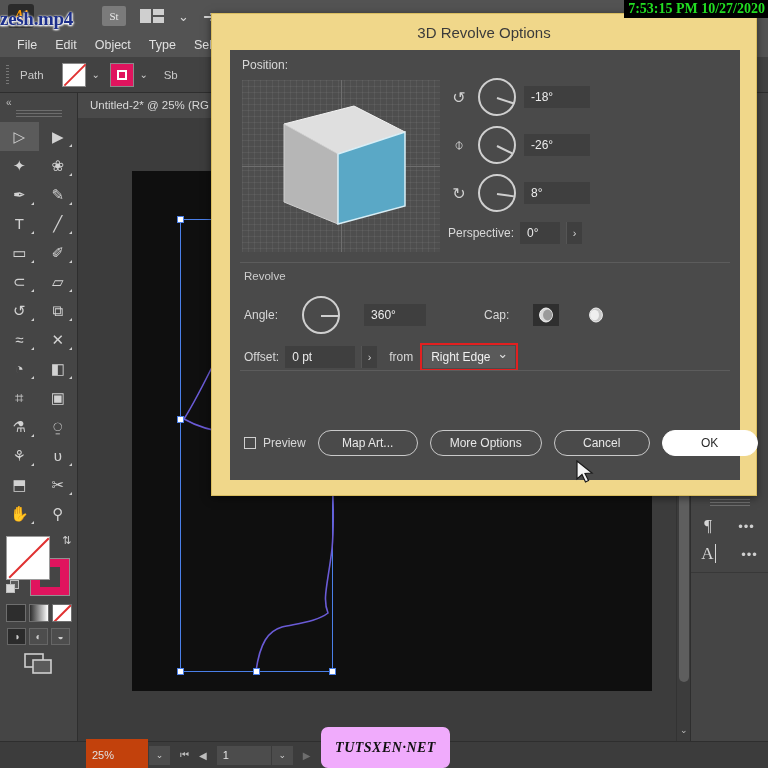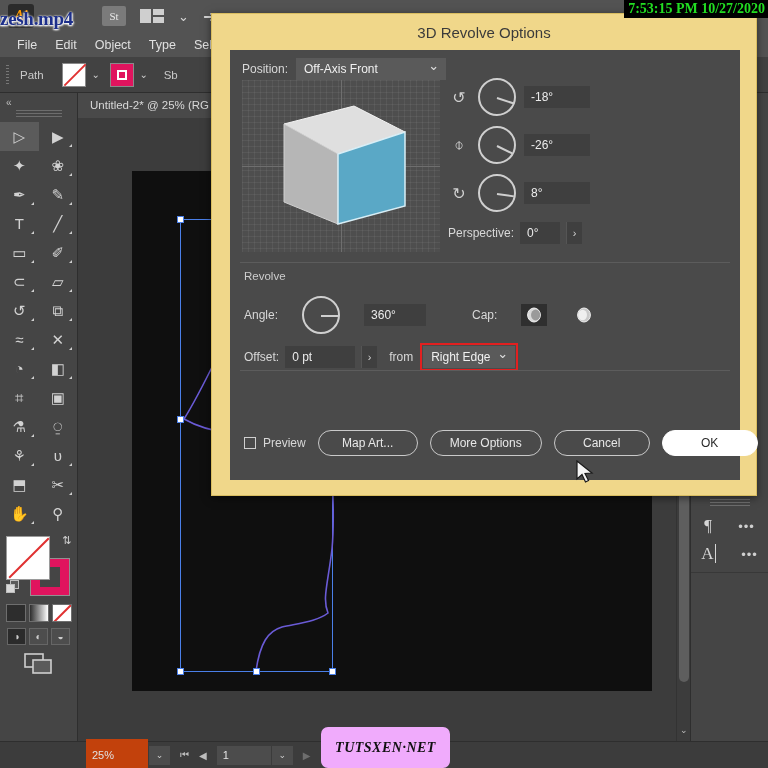--- a/index.html
+++ b/index.html
@@ -458,23 +458,22 @@
     </div>
   </div>
 
   <div class="watermark">TUTSXEN·NET</div>
 
   <div class="dialog-outer">
     <div class="dialog-title">3D Revolve Options</div>
 
     <div class="dialog-body">
 
-      <div style="position:absolute; left:12px; top:8px; display:flex; align-items:center; gap:8px;">
+      <div style="position:absolute; left:12px; top:8px; display:flex; align-items:center; gap:0;">
         <span class="dlg-label">Position:</span>
-        <span class="select" style="min-width:150px;">Off-Axis Front</span>
       </div>
 
       <div class="preview-box">
         <div class="axv"></div>
         <div class="axh"></div>
         <svg width="198" height="172" style="position:absolute;left:0;top:0;">
           <polygon points="42,44 112,26 163,52 96,74" fill="#dfdfdf" stroke="#f2f2f2" stroke-width="1"></polygon>
           <polygon points="42,44 96,74 96,144 42,122" fill="#b6b6b6" stroke="#cfcfcf" stroke-width="1"></polygon>
           <polygon points="96,74 163,52 163,126 96,144" fill="#5aa8c6" stroke="#d8eef6" stroke-width="1.5"></polygon>
         </svg>
@@ -517,21 +516,21 @@
 
       <div style="position:absolute; left:14px; top:220px;">
         <div class="sect-title">Revolve</div>
 
         <div style="display:flex; align-items:center; gap:24px; margin-top:14px;">
           <span class="dlg-label">Angle:</span>
           <div class="dial">
             <div class="hand" style="width:17px; transform: rotate(0deg);"></div>
           </div>
           <span class="numfield" style="width:62px;">360°</span>
-          <span class="dlg-label" style="margin-left:22px;">Cap:</span>
+          <span class="dlg-label" style="margin-left:34px;">Cap:</span>
           <span class="capbtn sel">
             <svg width="16" height="16" viewBox="0 0 16 16">
               <ellipse cx="8" cy="8" rx="6.4" ry="7" fill="#d9d9d9" stroke="#f2f2f2" stroke-width="1"></ellipse>
               <ellipse cx="9.6" cy="8" rx="4.6" ry="5.4" fill="#9a9a9a"></ellipse>
             </svg>
           </span>
           <span class="capbtn">
             <svg width="16" height="16" viewBox="0 0 16 16">
               <ellipse cx="8" cy="8" rx="6.4" ry="7" fill="#c9c9c9" stroke="#efefef" stroke-width="1"></ellipse>
               <ellipse cx="6.6" cy="8" rx="4.4" ry="5.2" fill="#efefef"></ellipse>

